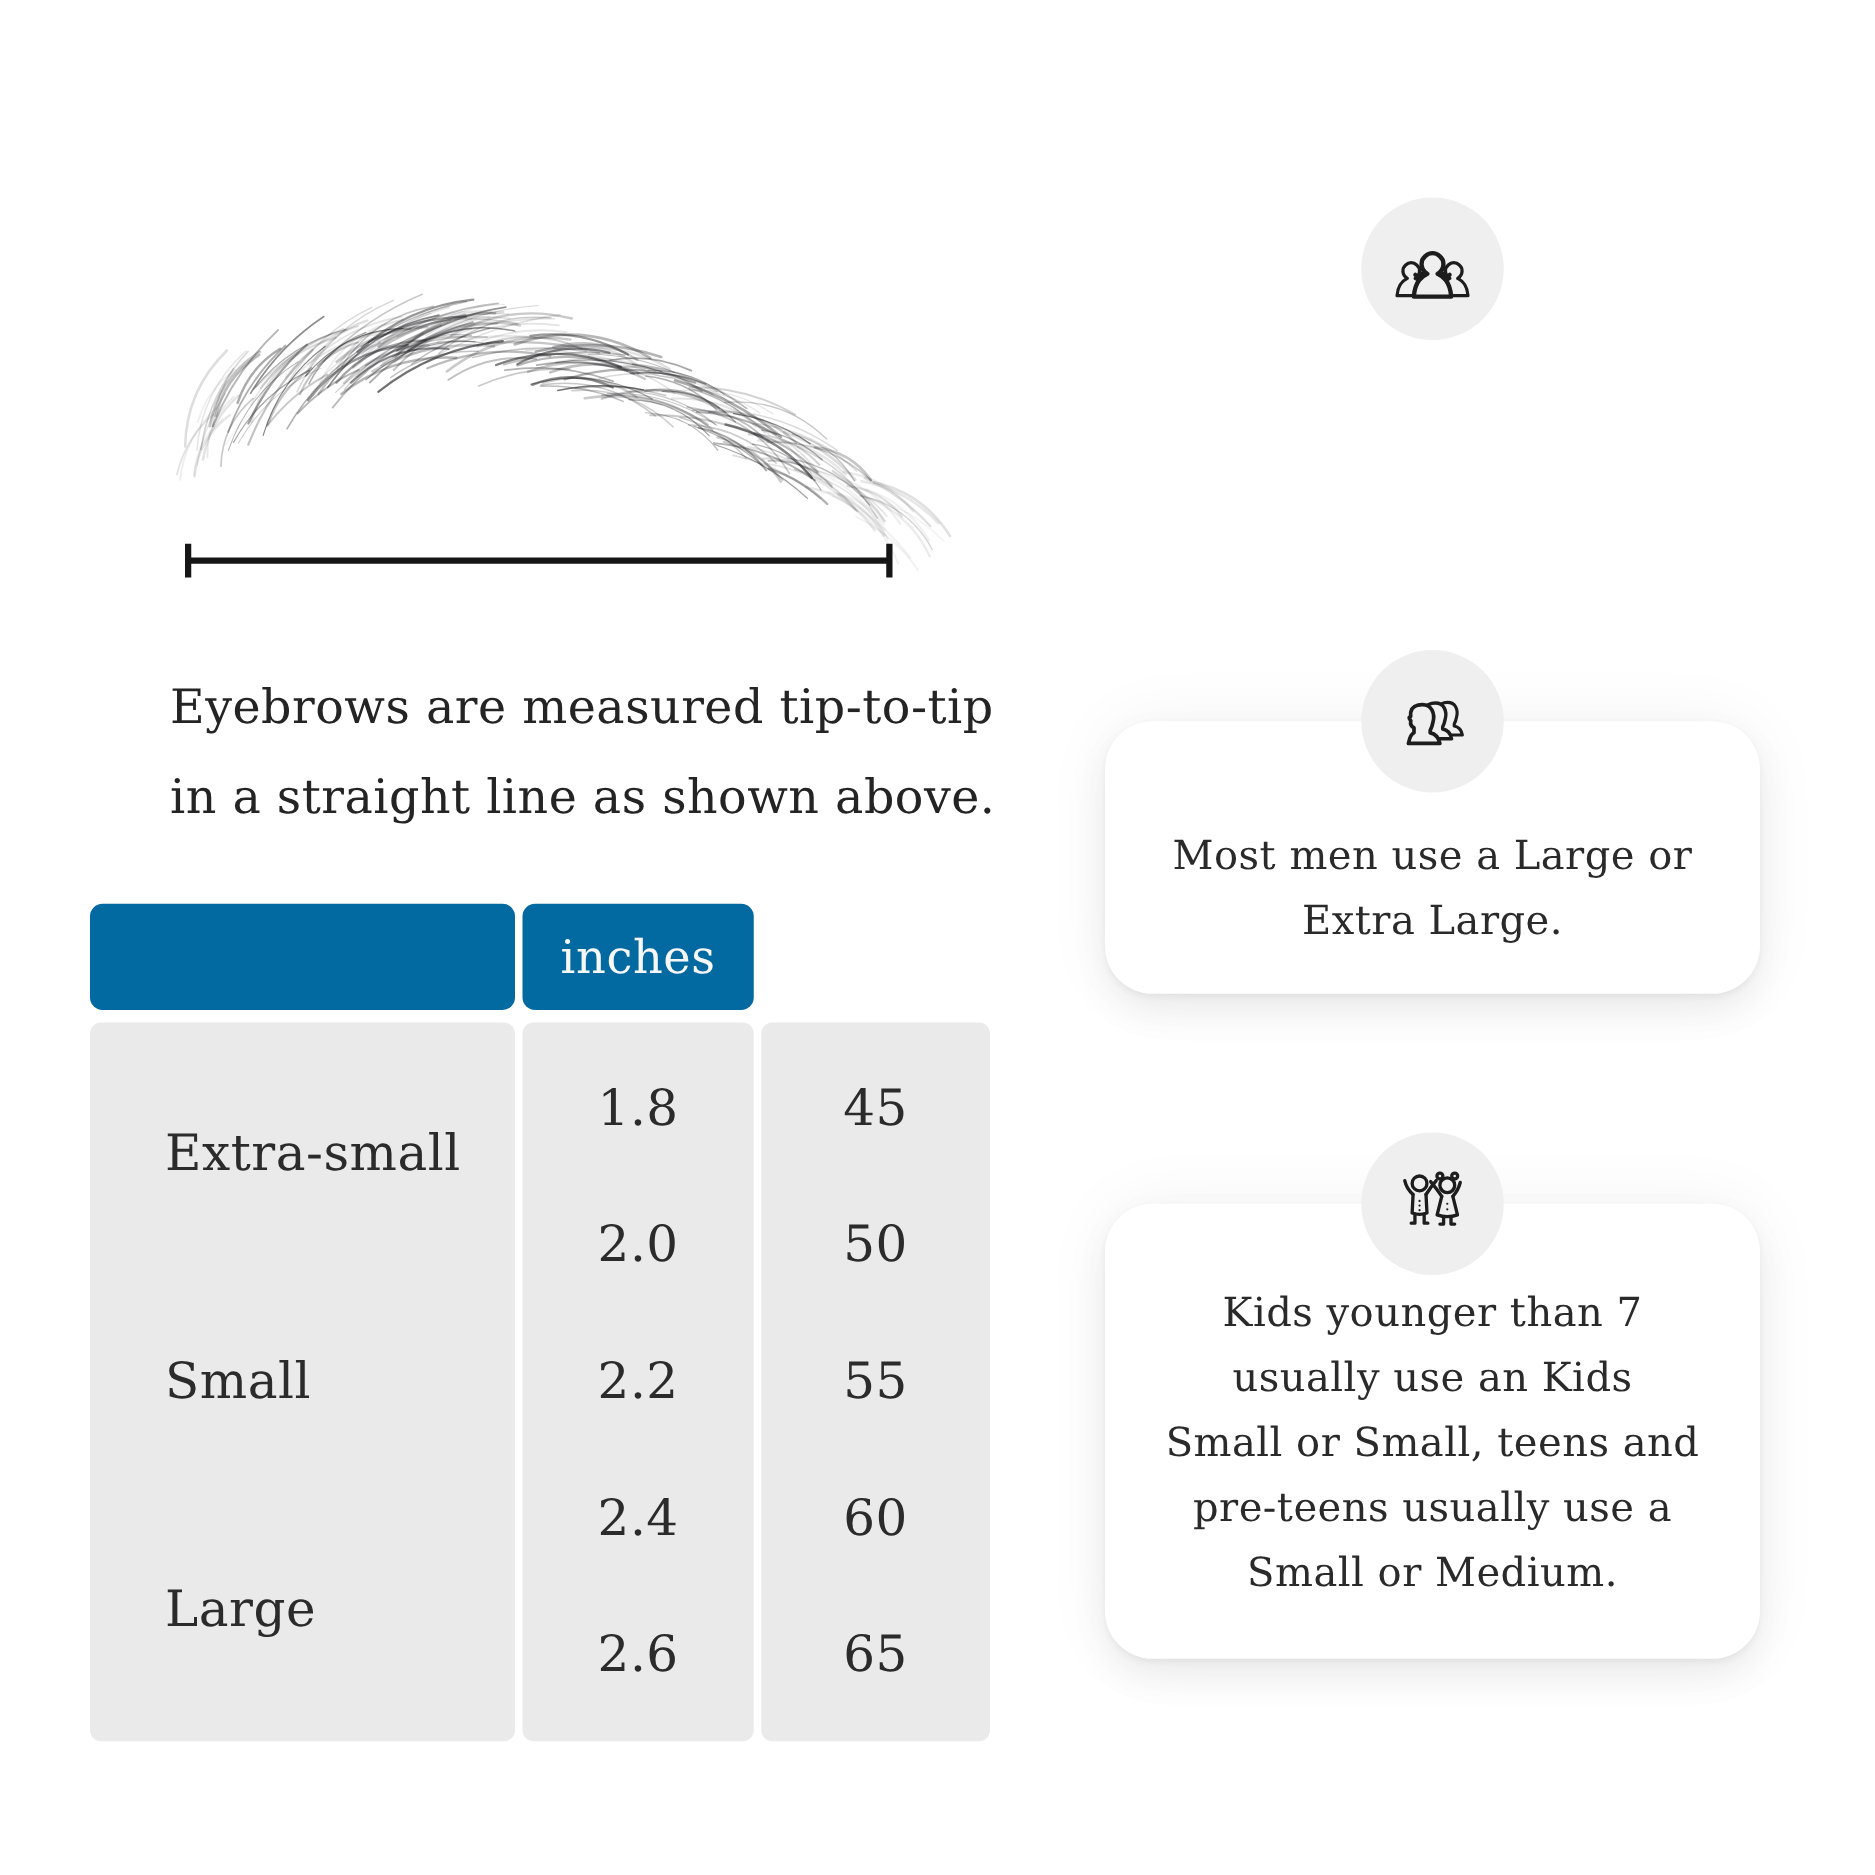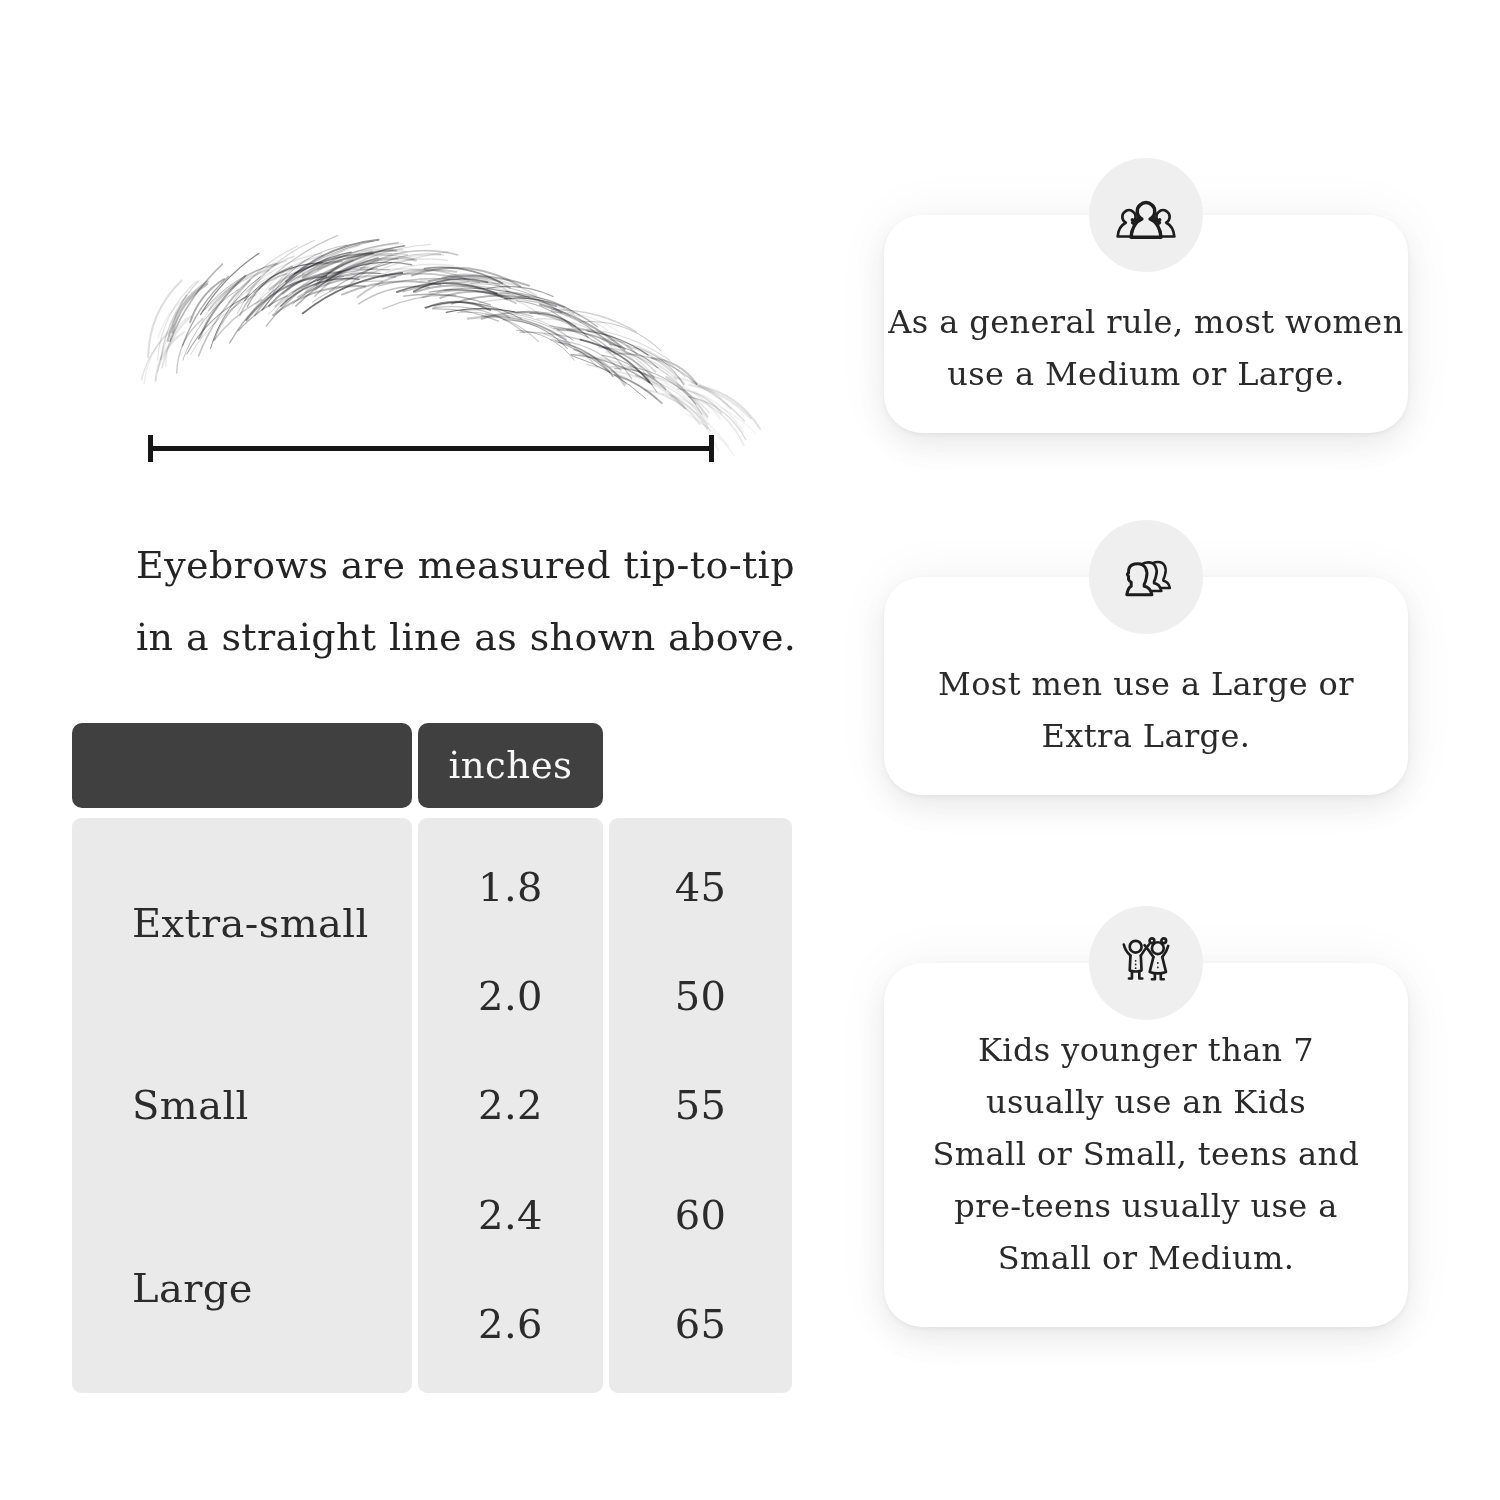--- a/index.html
+++ b/index.html
@@ -8,21 +8,21 @@
     font-family:"DejaVu Serif","Liberation Serif",serif;color:#222222;
   }
   
   .eyebrow{position:absolute;left:110px;top:228px;width:625px;height:190px;overflow:visible;}
   .mline{position:absolute;left:150px;top:446px;width:562px;height:5px;background:#161616;}
   .tick{position:absolute;top:-11px;width:5px;height:27px;background:#161616;}
   .tick.l{left:-2px}.tick.r{right:-2px}
   .caption{position:absolute;left:136px;top:520px;}
   .caption .caption-line{font-size:38px;line-height:53px;color:#242424;letter-spacing:.4px;white-space:nowrap;margin-top:19px;}
   
-  .thead{position:absolute;top:723px;height:85px;background:#404040;border-radius:10px;
+  .thead{position:absolute;top:723px;height:85px;background:#0369a1;border-radius:10px;
          display:flex;align-items:center;justify-content:center;}
   .thead span{color:#f7f7f7;font-size:37px;letter-spacing:.5px;}
   .tbody{position:absolute;top:818px;height:575px;background:#eaeaea;border-radius:9px;
          display:flex;flex-direction:column;justify-content:space-around;
          padding:14px 0;box-sizing:border-box;}
   .tc1{left:72px;width:340px;}
   .tc2{left:418px;width:185px;}
   .tc3{left:609px;width:183px;}
   .tbody .cell{font-size:40px;color:#2b2b2b;text-align:center;letter-spacing:.4px;}
   .tbody.labels .cell{text-align:left;padding-left:60px;}
@@ -301,26 +301,20 @@
       <div class="cell">2.6</div>
     </div>
   <div class="tbody tc3">
       <div class="cell">45</div>
       <div class="cell">50</div>
       <div class="cell">55</div>
       <div class="cell">60</div>
       <div class="cell">65</div>
     </div>
 
-  <div class="card card1">
-    <div class="card-text">
-        <div class="card-line">As a general rule, most women</div>
-        <div class="card-line">use a Medium or Large.</div>
-      </div>
-  </div>
   <div class="badge b1">
     <svg viewBox="0 0 100 100">
       <g fill="none" stroke="#1d1d1d" stroke-width="4.2" stroke-linecap="round" stroke-linejoin="round">
         <g transform="translate(27,57) scale(0.85)">
           <path d="M-18,26 C-17,10 -9,6 -5,4 C-12,0 -12,-9 -7,-13 C-3,-17 3,-17 7,-13 C12,-9 12,0 5,4 C9,6 17,10 18,26 Z"></path>
         </g>
         <g transform="translate(73,57) scale(0.85)">
           <path d="M-18,26 C-17,10 -9,6 -5,4 C-12,0 -12,-9 -7,-13 C-3,-17 3,-17 7,-13 C12,-9 12,0 5,4 C9,6 17,10 18,26 Z"></path>
         </g>
         <g transform="translate(50,51) scale(1.12)">

